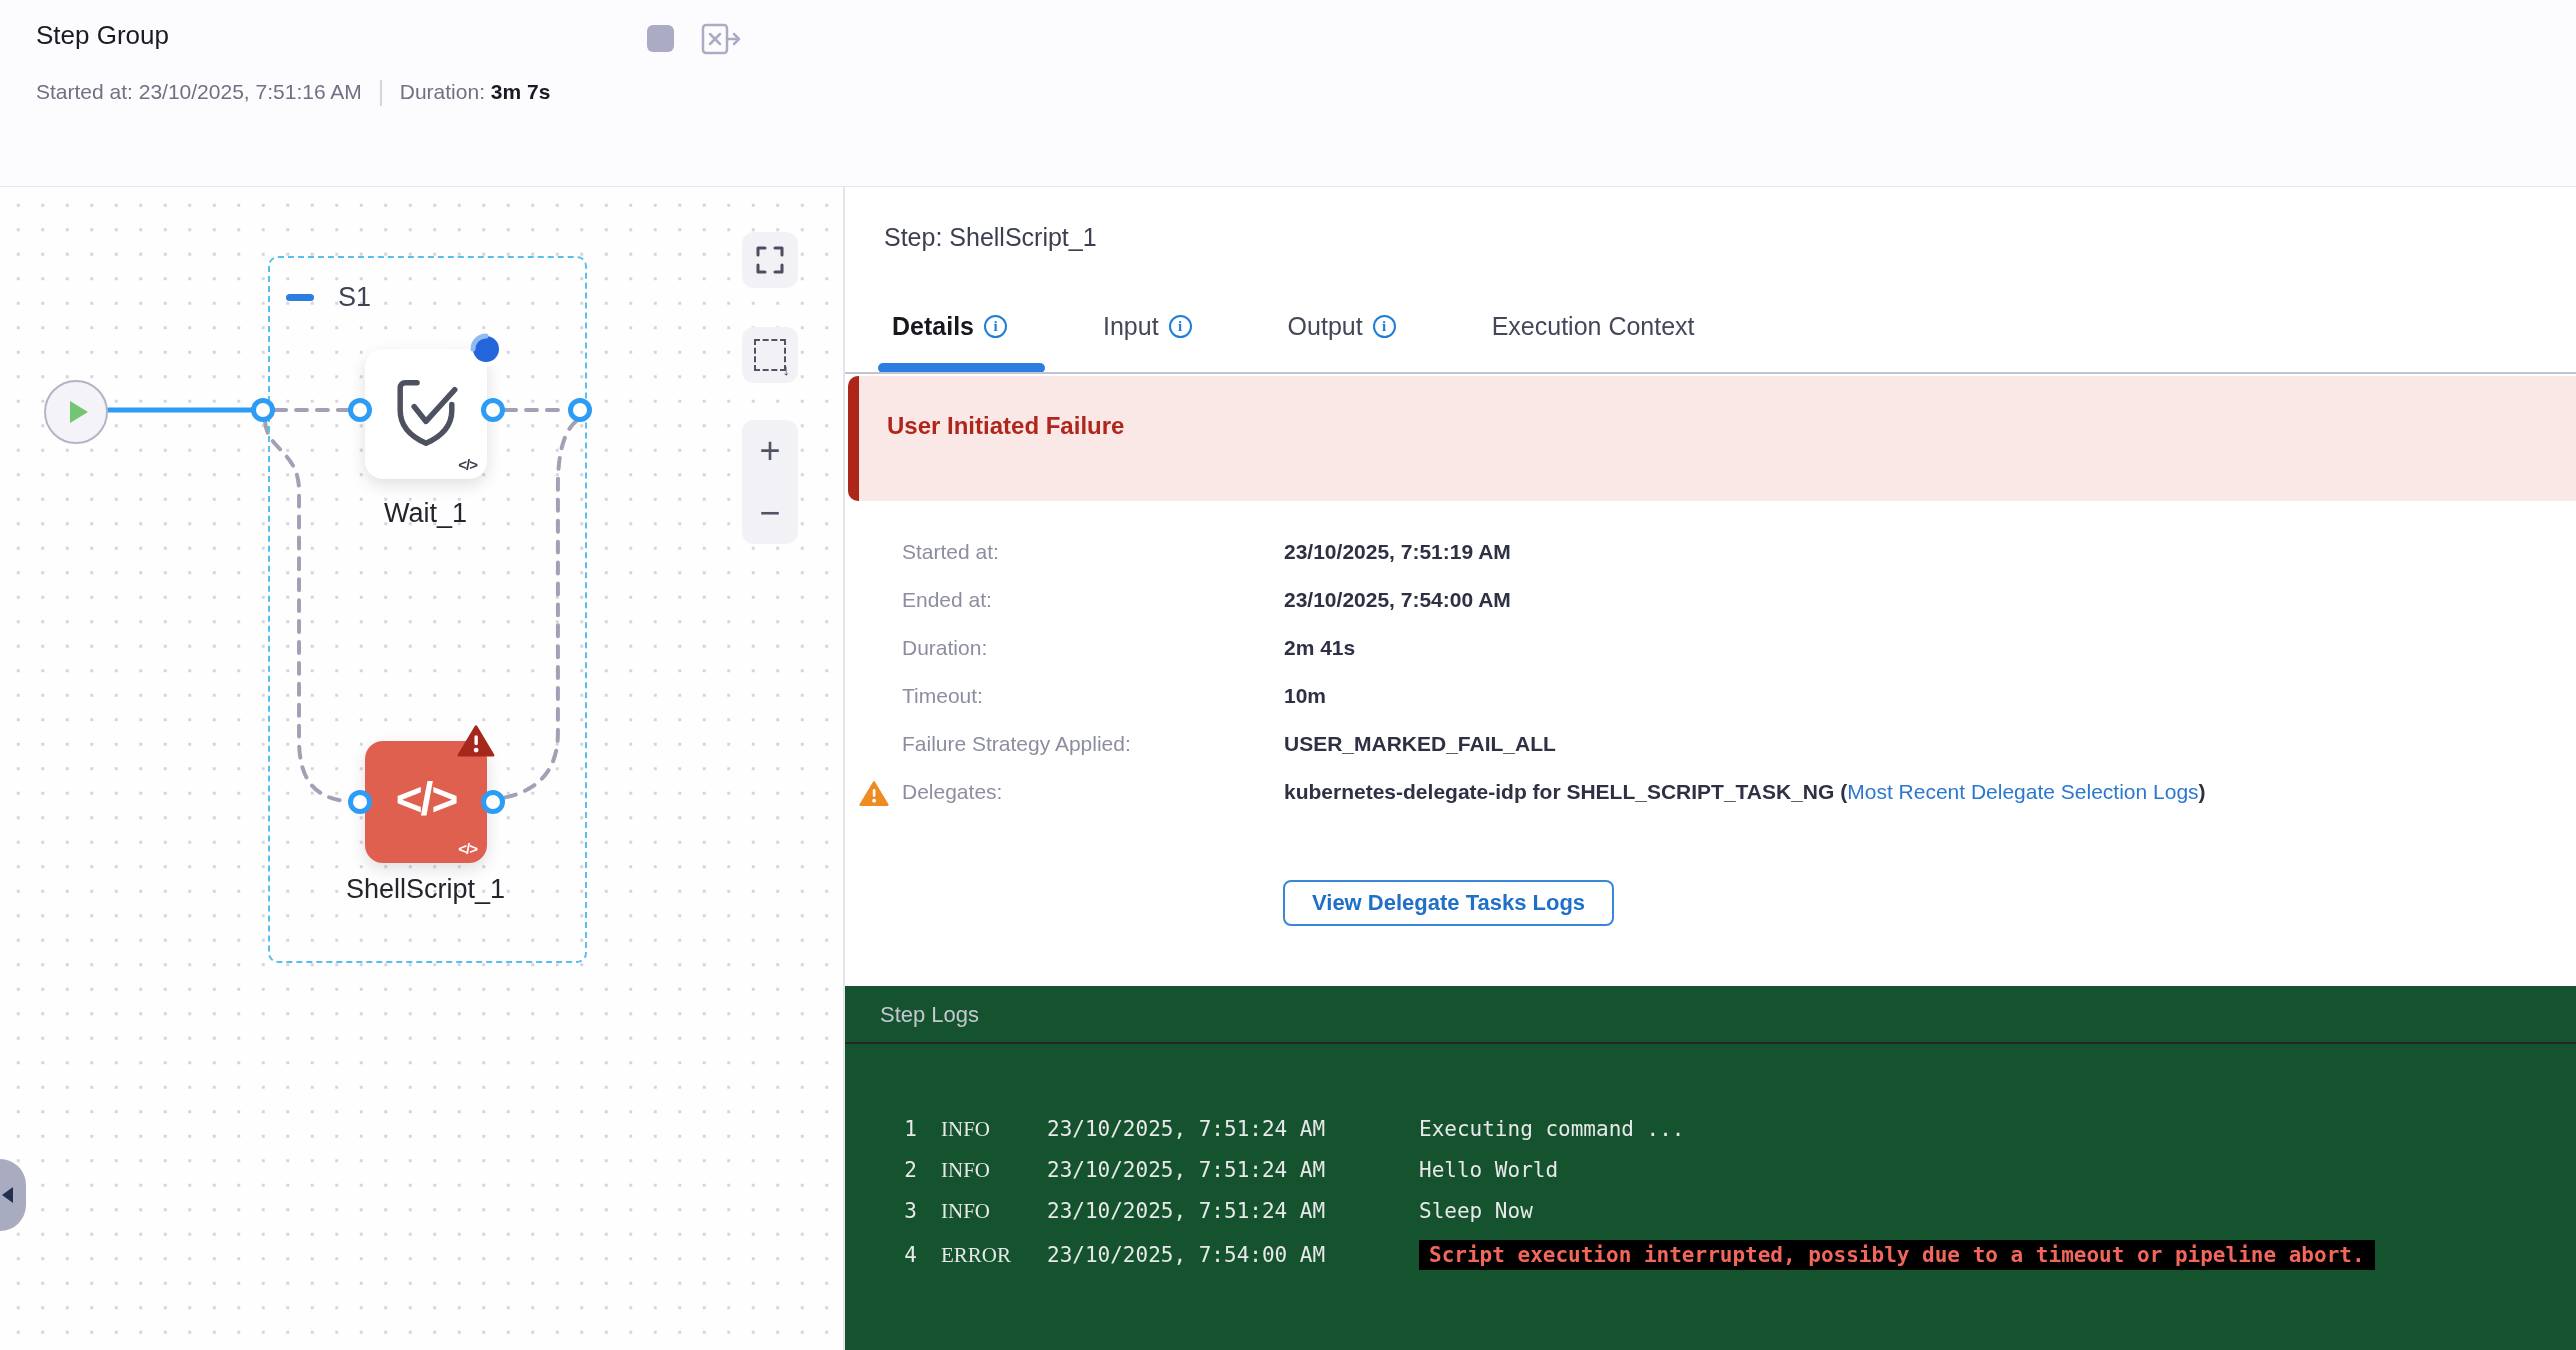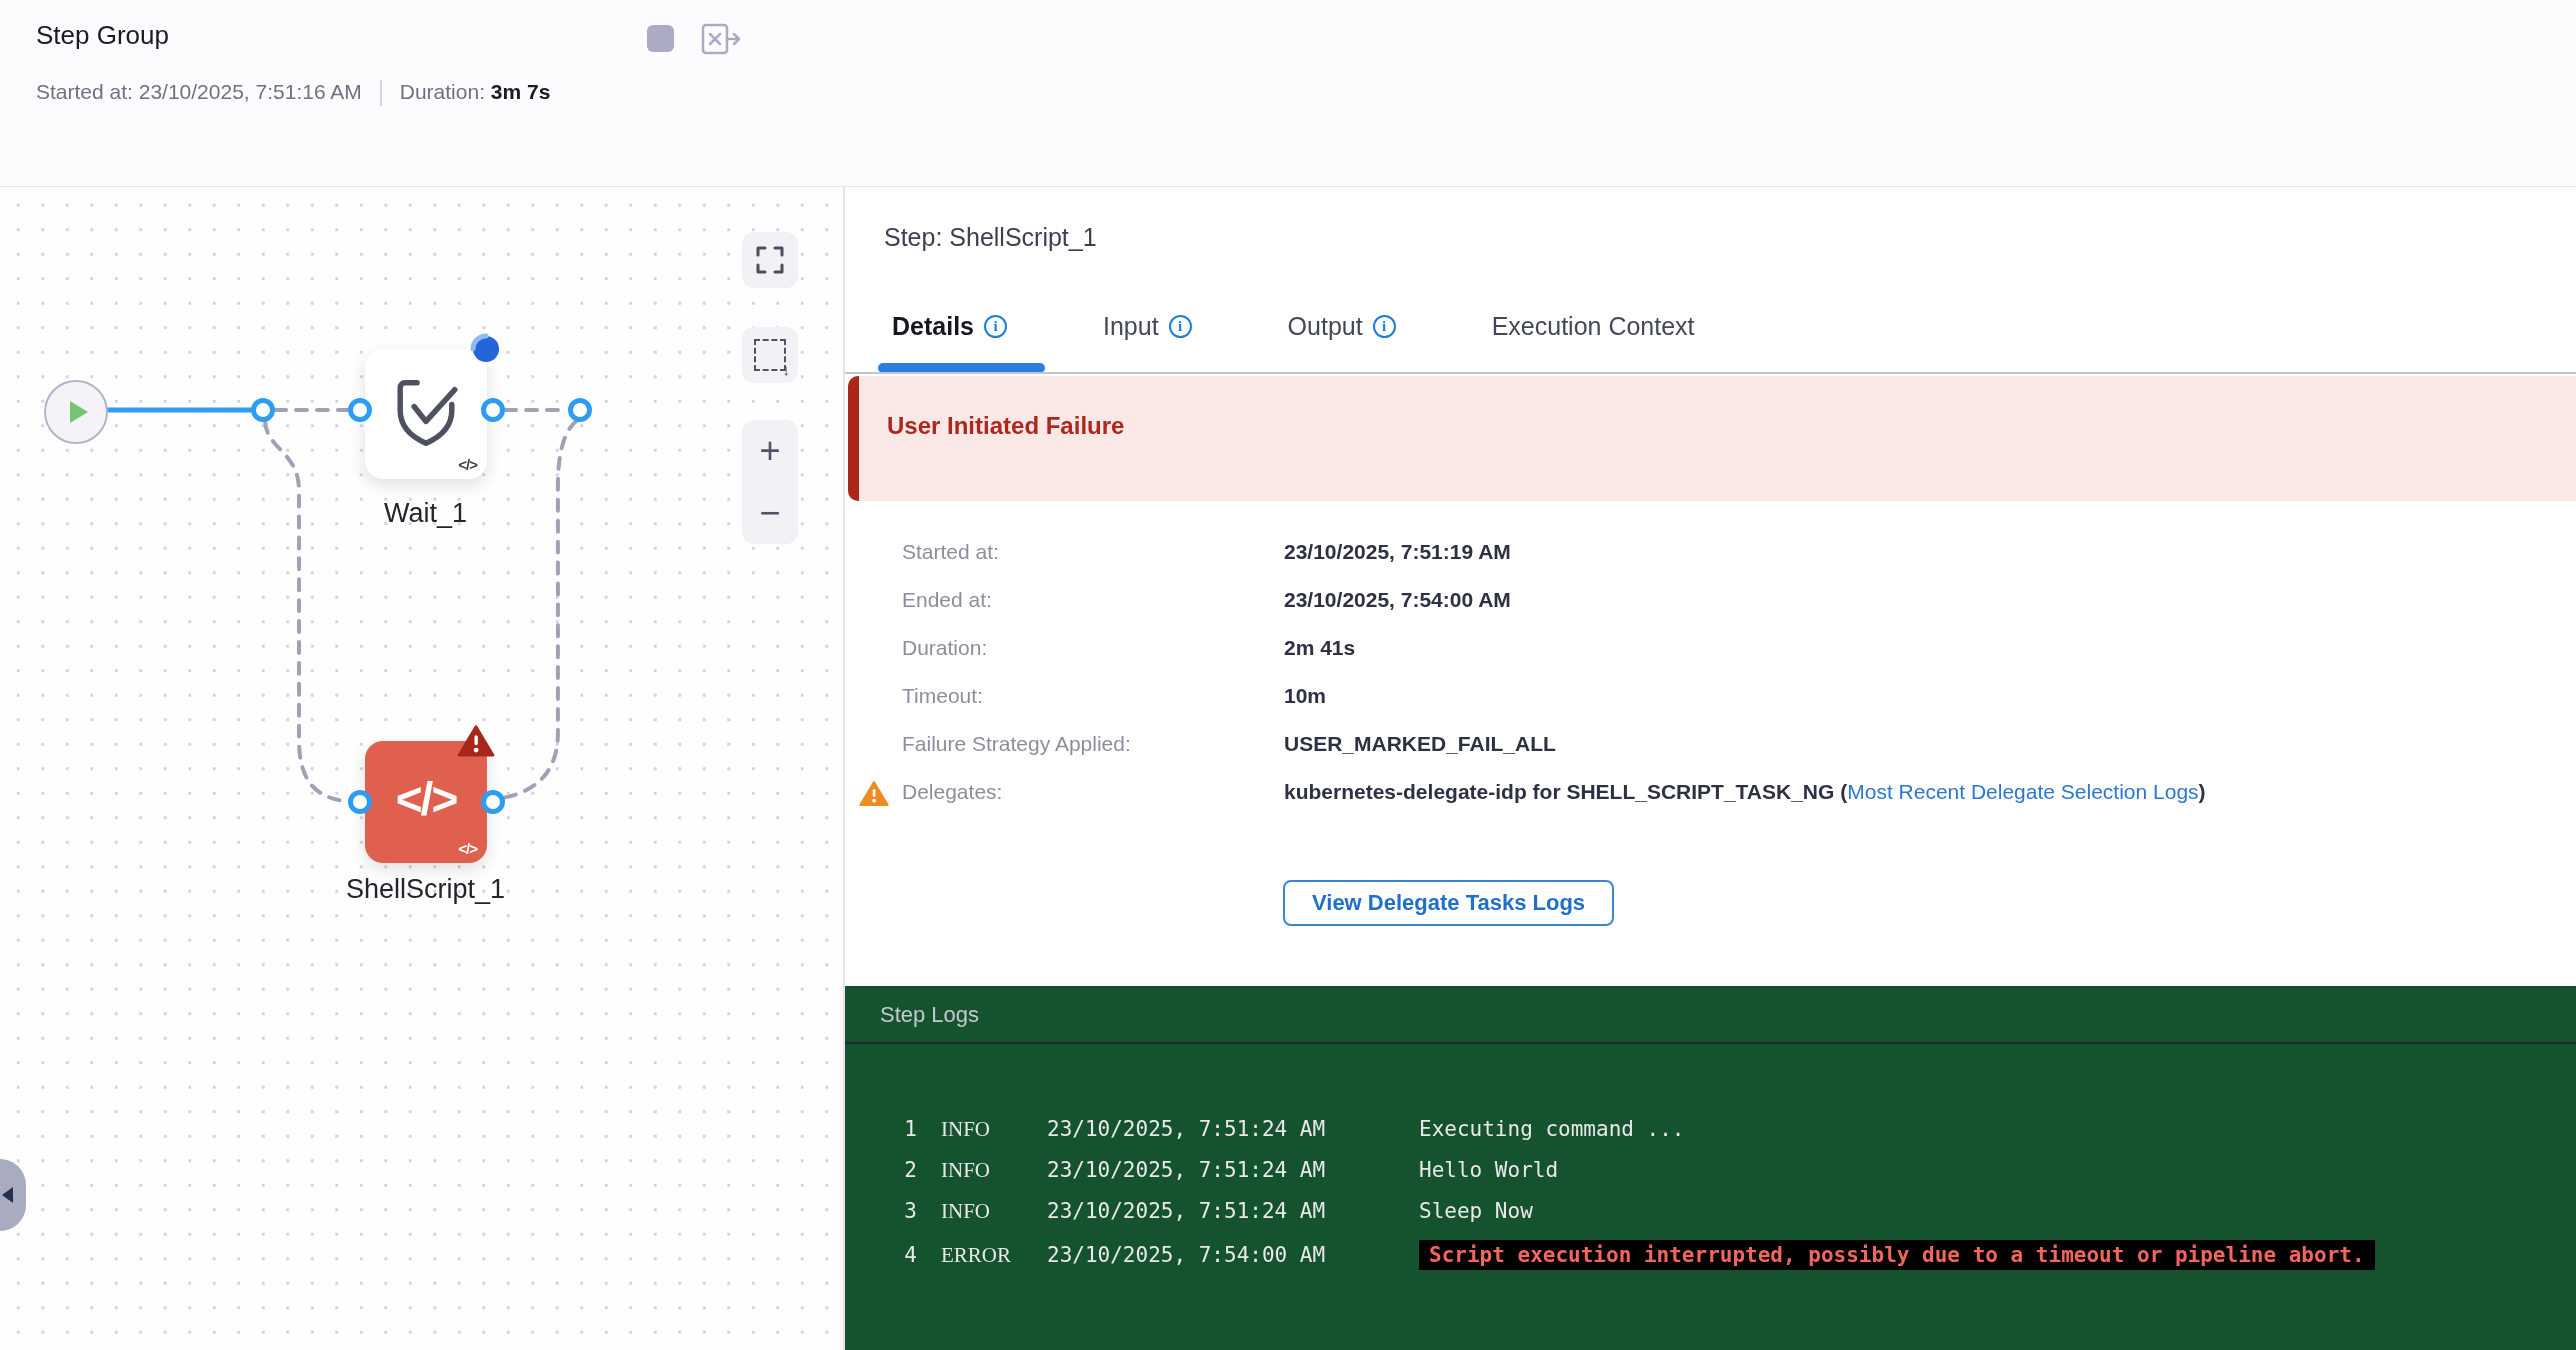--- a/index.html
+++ b/index.html
@@ -109,20 +109,26 @@
 
 <div class="canvas">
   <svg class="wires" width="843" height="1163" viewBox="0 0 846 1168">
     <line x1="104" y1="224" x2="264" y2="224" stroke="#2D9CF4" stroke-width="5"></line>
     <line x1="276" y1="224" x2="349" y2="224" stroke="#A0A1B5" stroke-width="4" stroke-dasharray="11 10" stroke-linecap="round"></line>
     <line x1="507" y1="224" x2="570" y2="224" stroke="#A0A1B5" stroke-width="4" stroke-dasharray="11 10" stroke-linecap="round"></line>
     <path d="M 266 236 C 268 264, 300 266, 300 305 L 300 555 C 300 598, 318 614, 349 617" fill="none" stroke="#A0A1B5" stroke-width="4" stroke-dasharray="11 10" stroke-linecap="round"></path>
     <path d="M 507 613 C 540 606, 560 586, 560 548 L 560 300 C 560 262, 568 242, 581 233" fill="none" stroke="#A0A1B5" stroke-width="4" stroke-dasharray="11 10" stroke-linecap="round"></path>
   </svg>
 
+  <div class="stage-box">
+    <div class="stage-head">
+      <span class="stage-minus"></span>
+      <span class="stage-label">S1</span>
+    </div>
+  </div>
 
   <div class="start-node">
     <span class="play-tri"></span>
   </div>
 
   <div class="node-card wait-card">
     <svg width="122" height="130" viewBox="0 0 122 131">
       <path d="M52 34 H40 C37 34 35 36 35 39 V62 C35 78 45 88 61 95 C77 88 87 78 87 62 V56" fill="none" stroke="#4E5260" stroke-width="5.5" stroke-linecap="round" stroke-linejoin="round"></path>
       <polyline points="49,58 61,73 90,41" fill="none" stroke="#4E5260" stroke-width="5.5" stroke-linecap="round" stroke-linejoin="round"></polyline>
     </svg>

